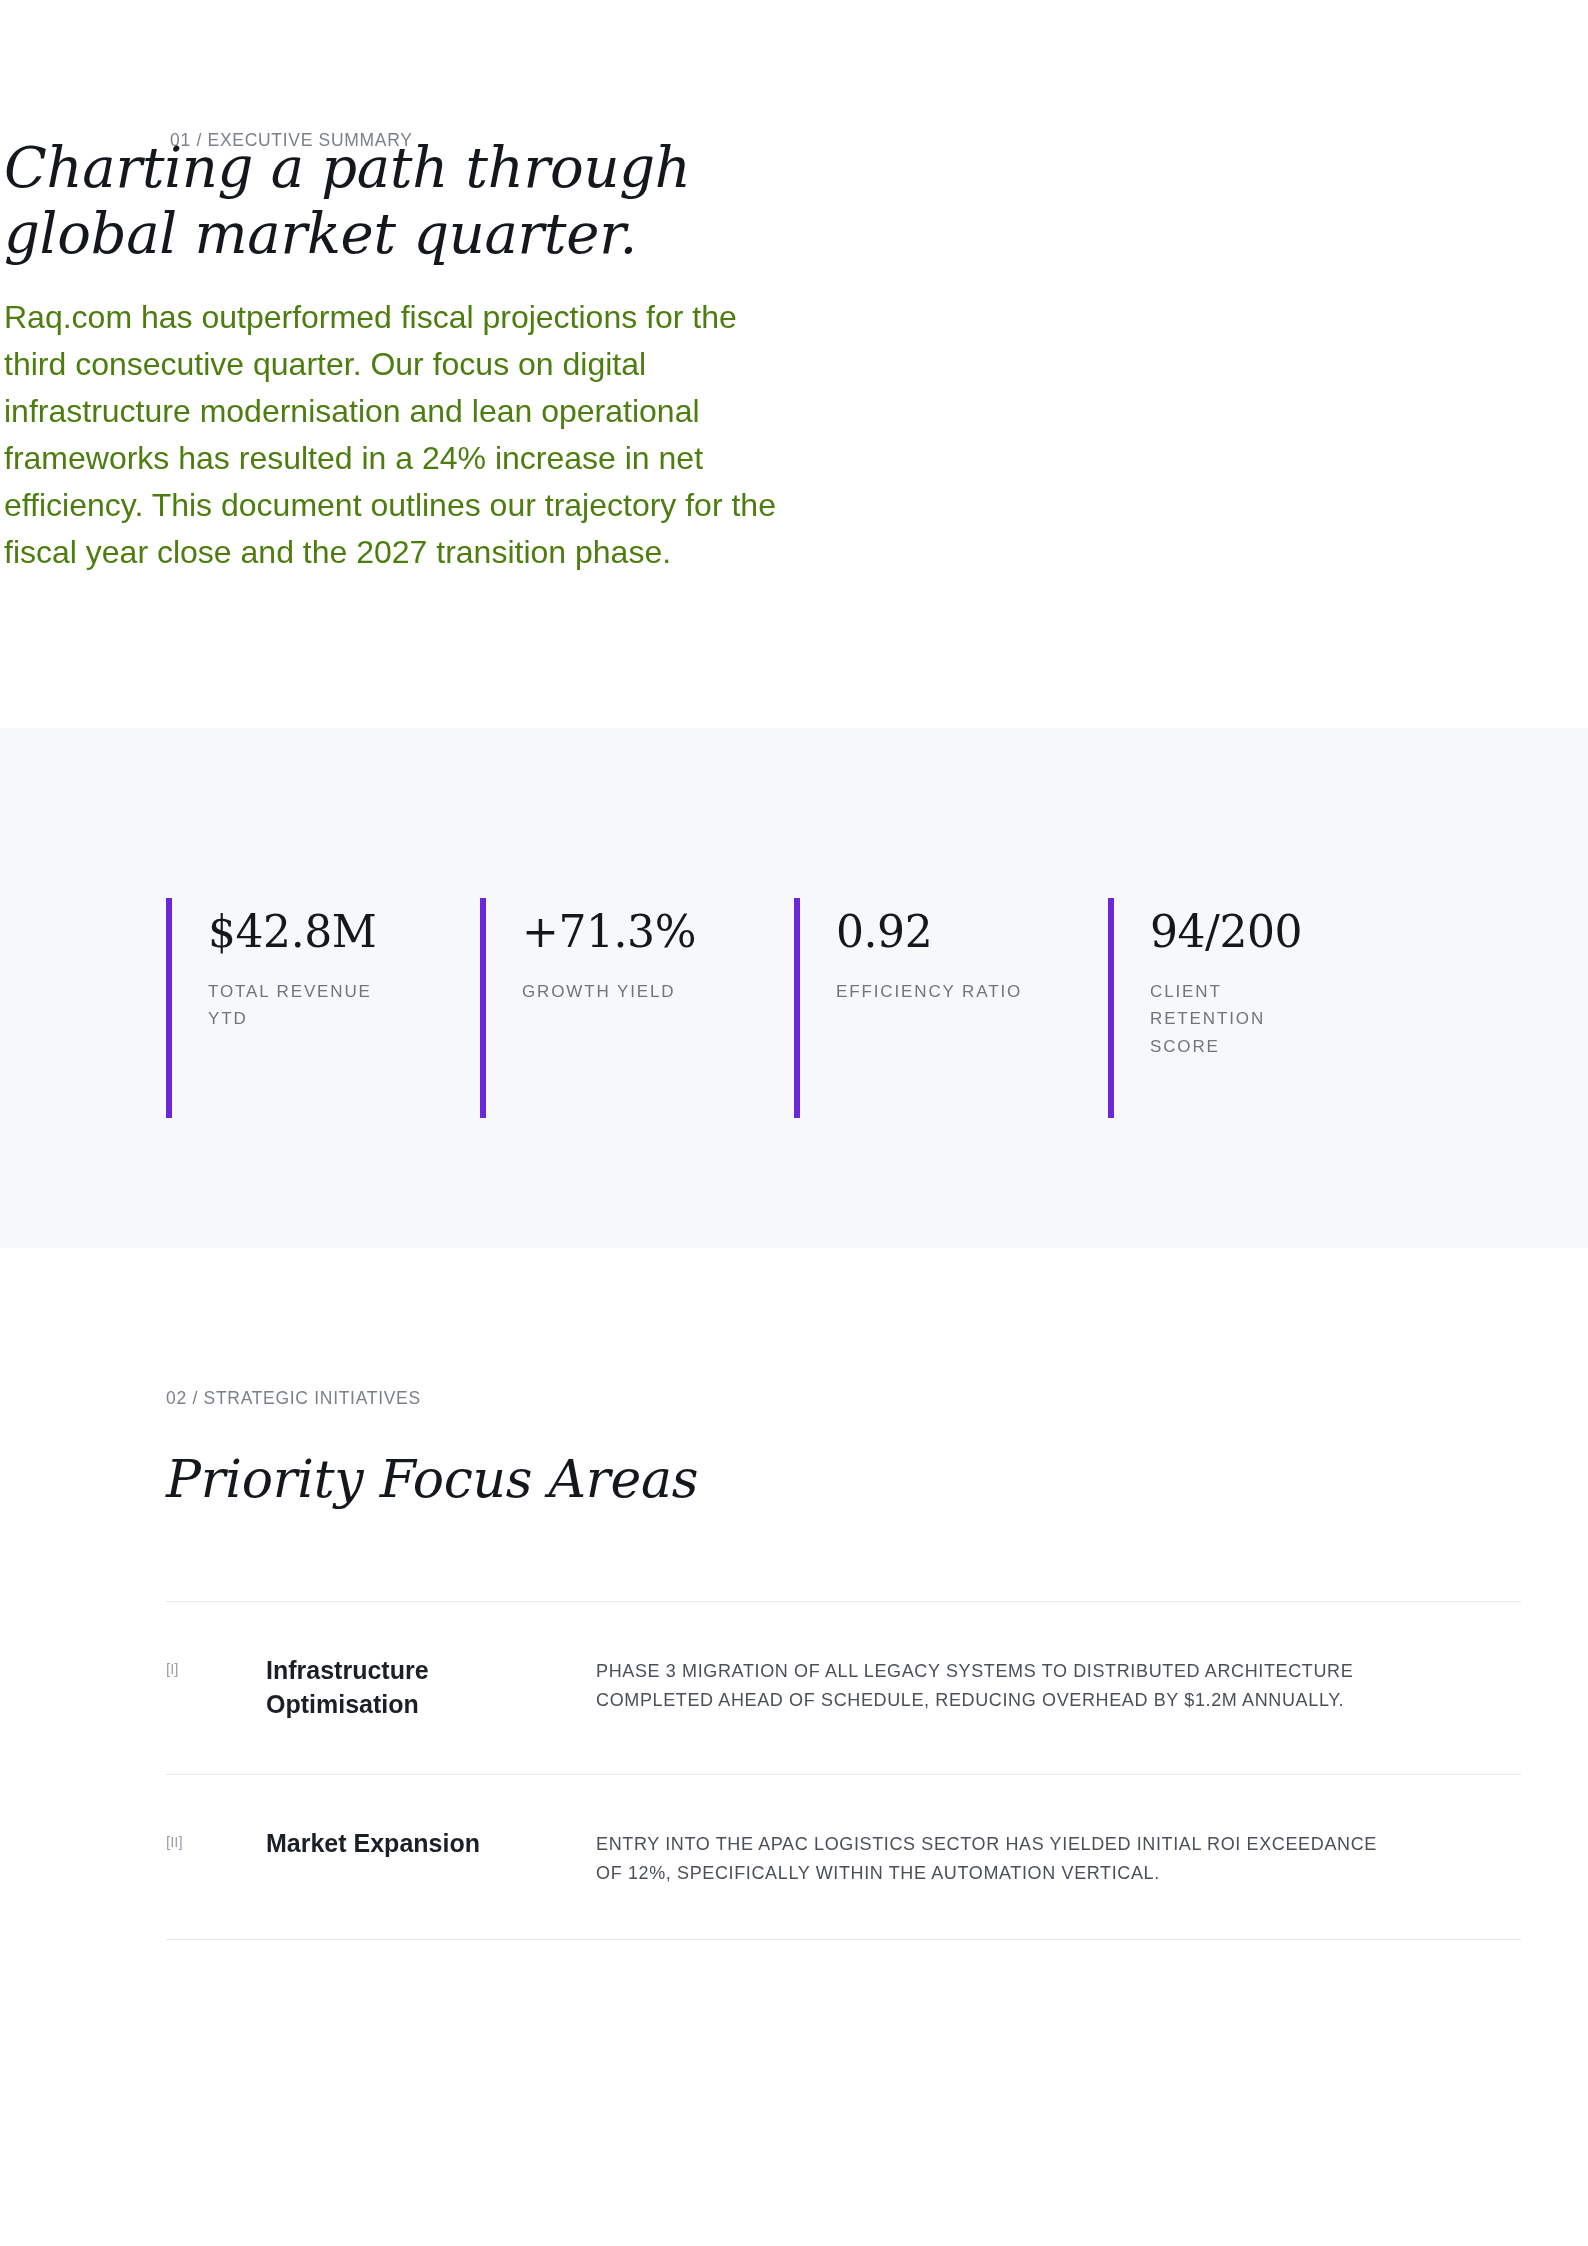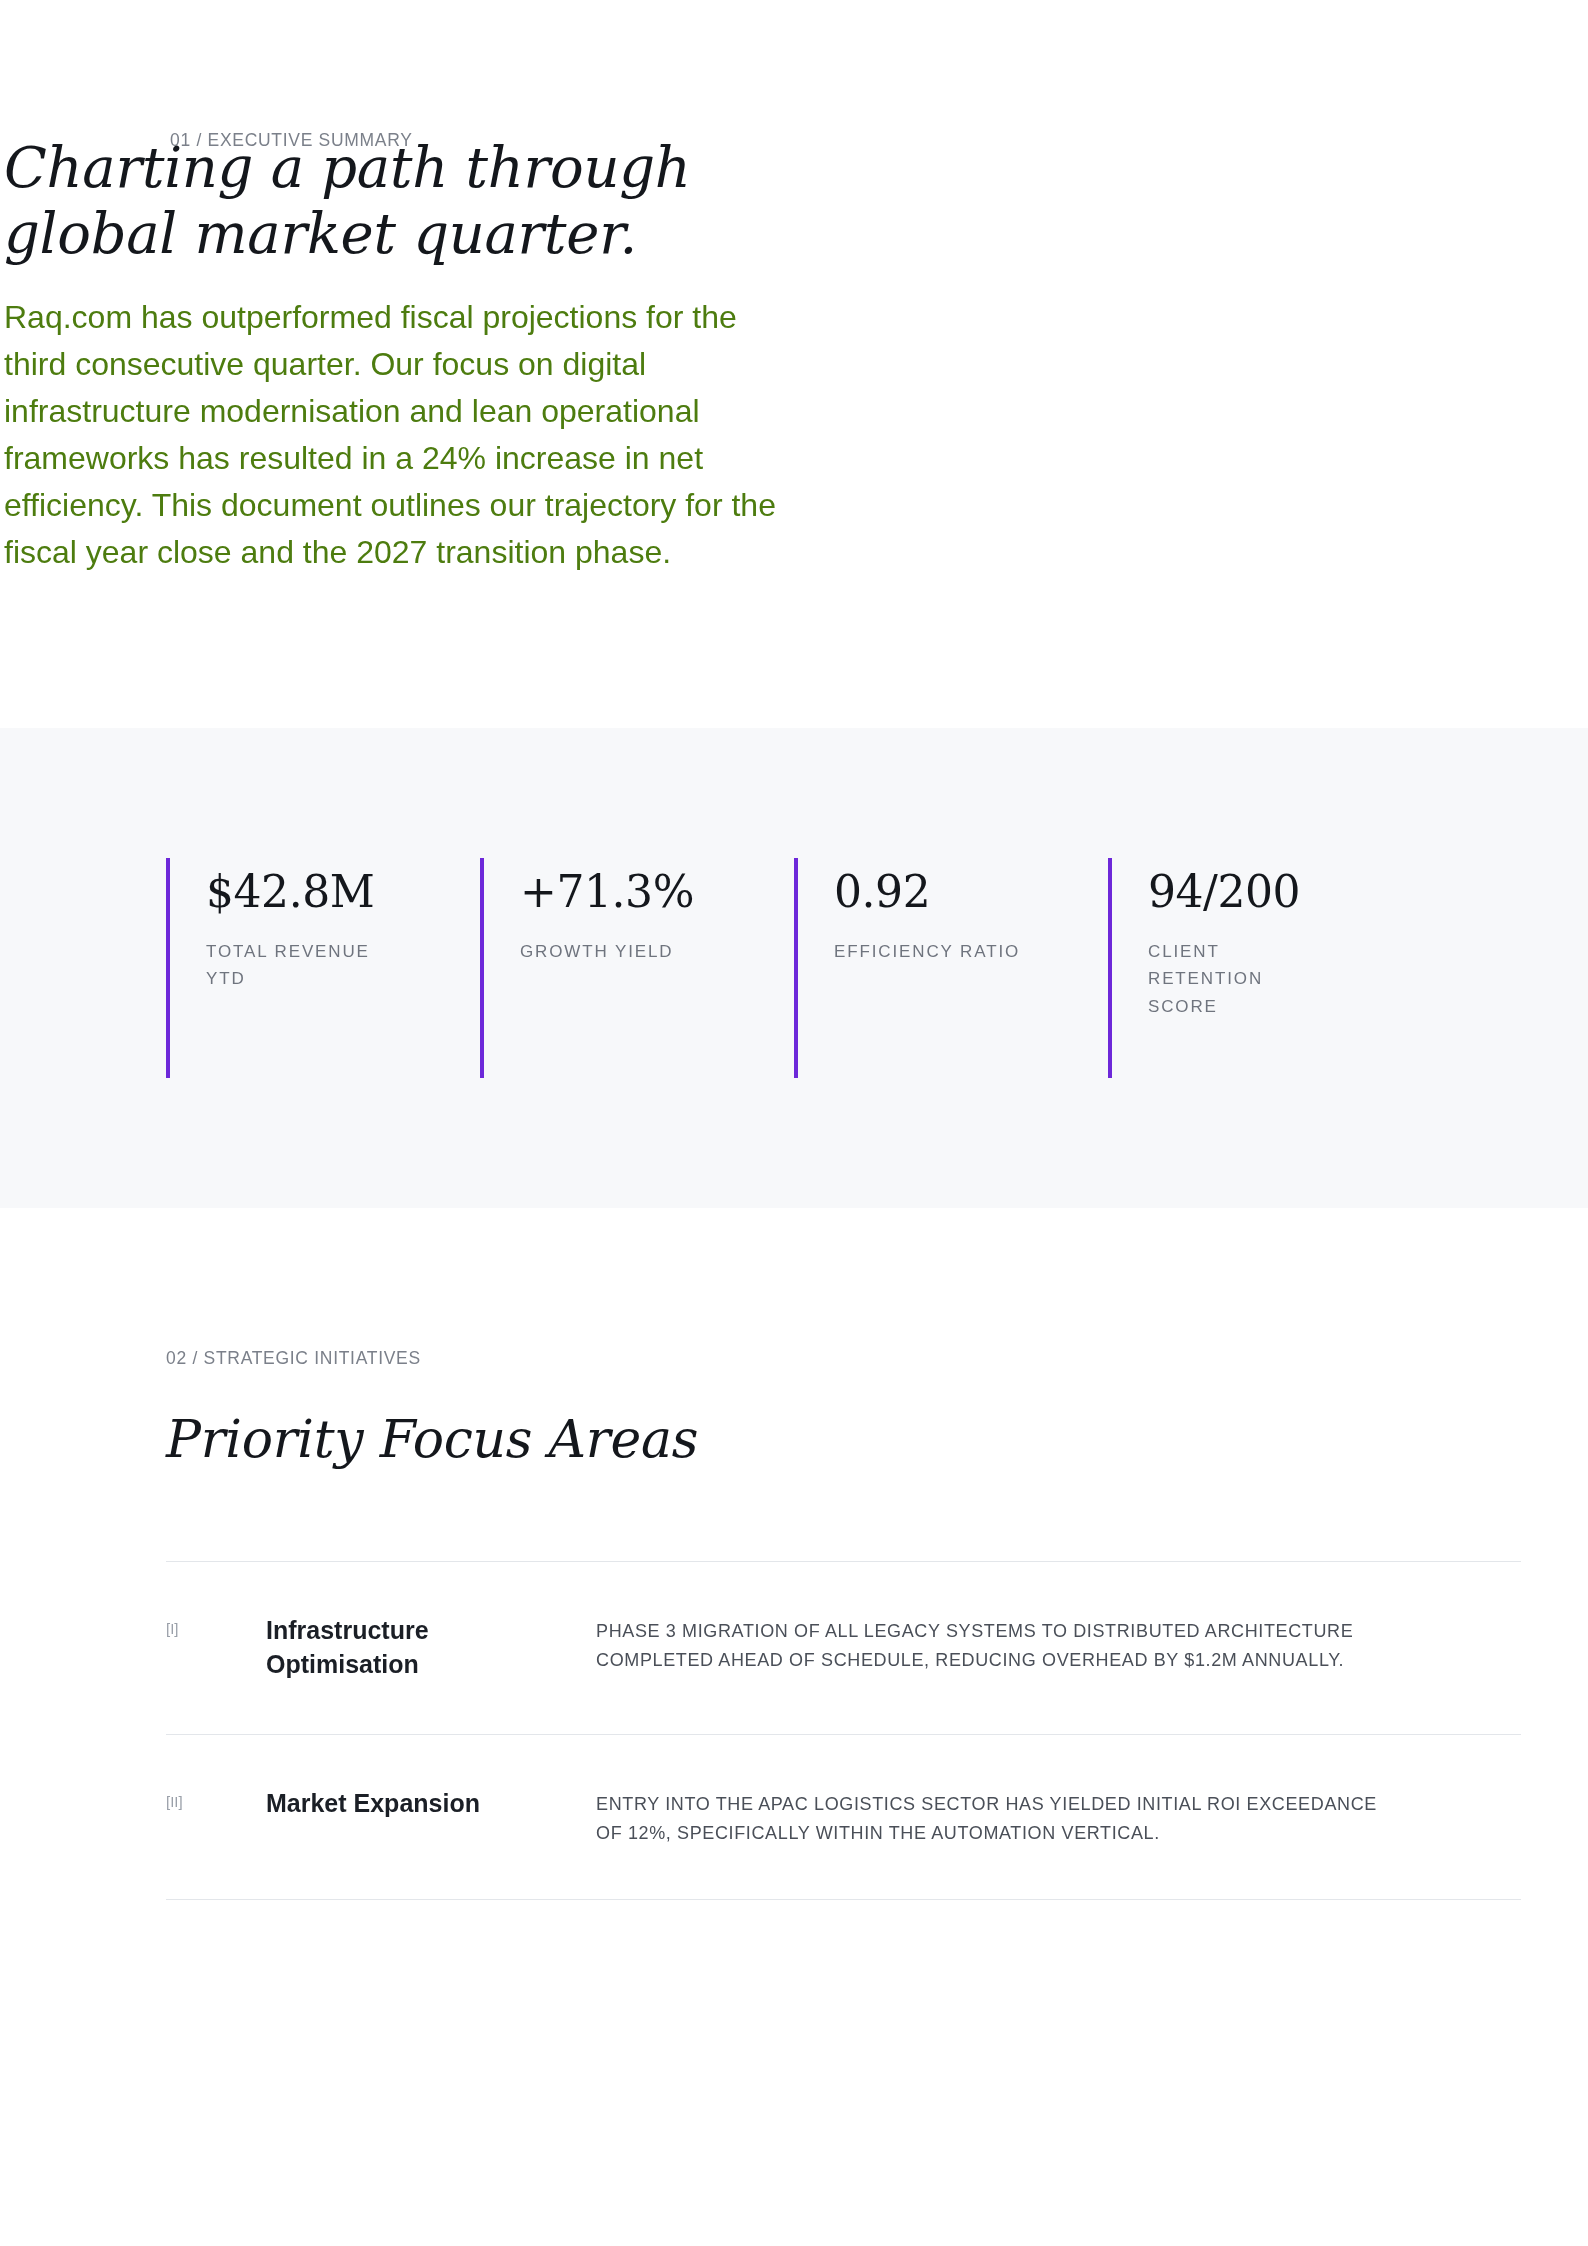--- a/index.html
+++ b/index.html
@@ -67,24 +67,25 @@
     background: #f7f8fa;
     padding: 130px 0 130px 0;
   }
   .metrics-row {
     display: flex;
     padding: 0 166px;
     box-sizing: border-box;
   }
   .metric {
     flex: 1;
-    border-left: 4px solid #6d28d9;
+    border-left: 6px solid #6d28d9;
     padding: 12px 0 40px 36px;
     box-sizing: border-box;
     min-height: 220px;
+    margin-top: 40px;
   }
   .metric-value {
     font-family: "DejaVu Serif", "Liberation Serif", serif;
     font-weight: 400;
     font-size: 44px;
     line-height: 1;
     color: #14171c;
     letter-spacing: -0.01em;
   }
   .metric-label {

